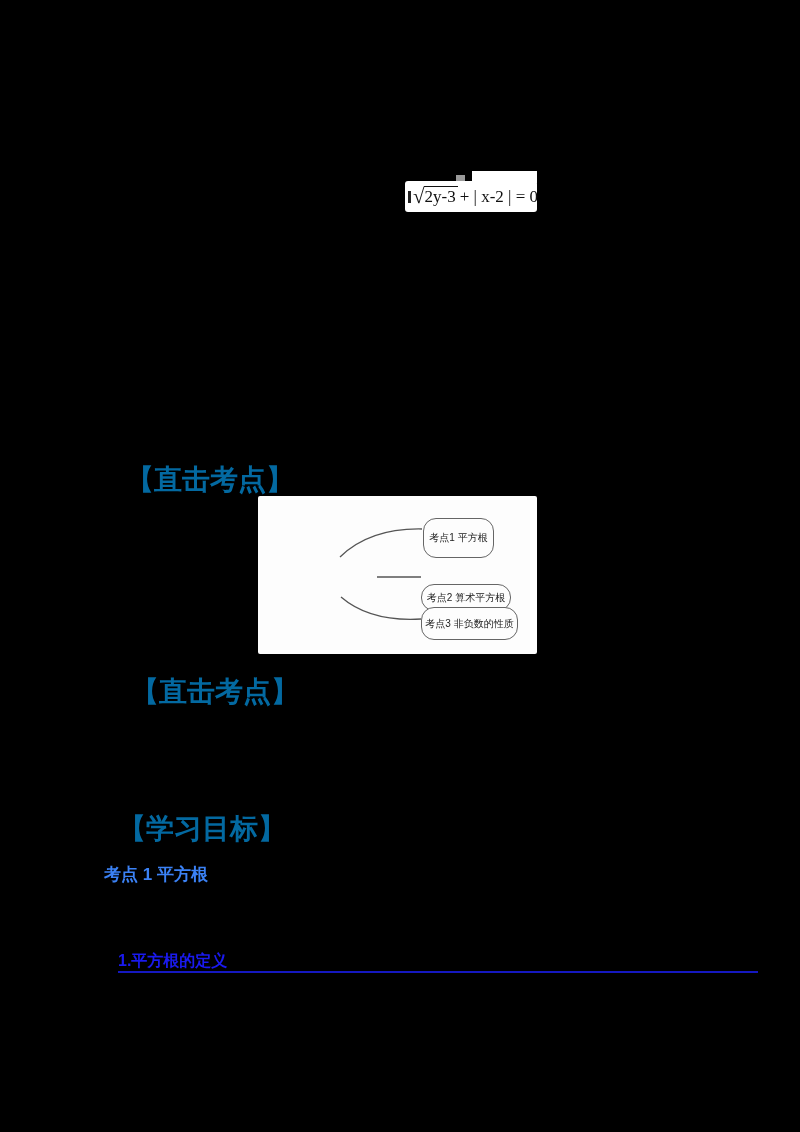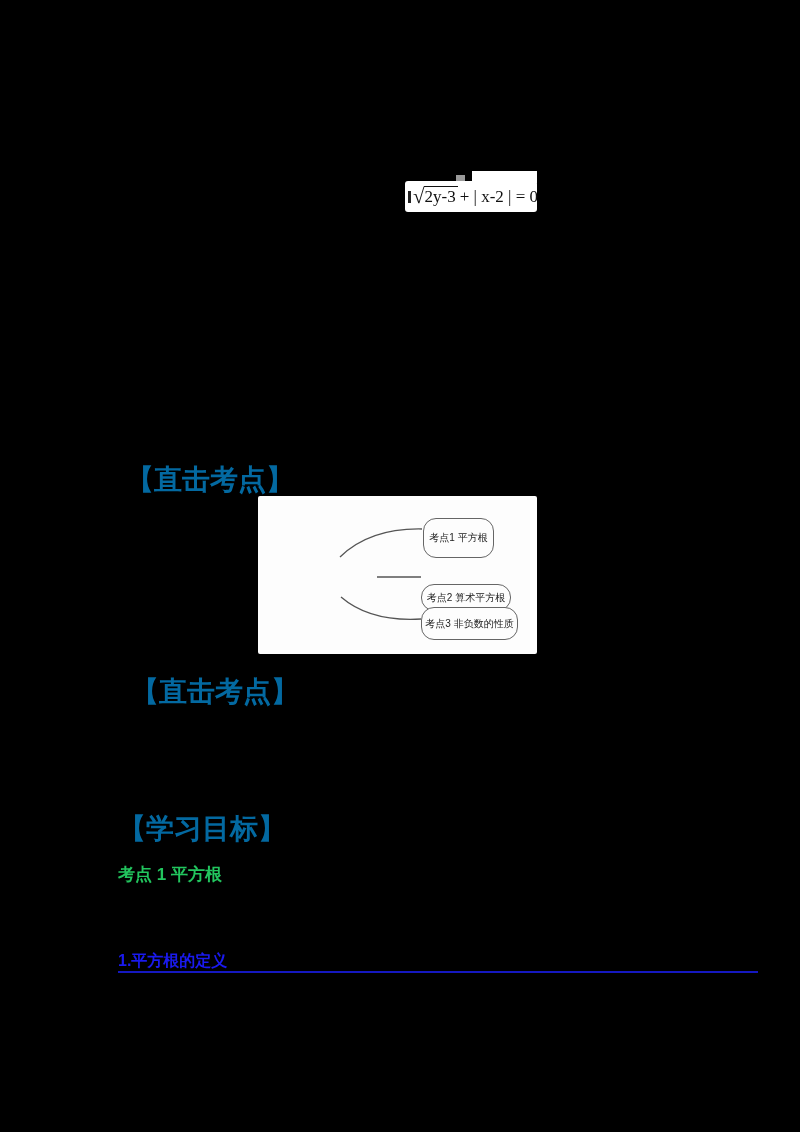--- a/index.html
+++ b/index.html
@@ -71,22 +71,22 @@
     box-sizing:border-box;white-space:nowrap;
     padding:0 4px;
   }
   .mm-node1{left:165px;top:22px;width:71px;height:40px;}
   .mm-node2{left:163px;top:67px;width:90px;height:27px;margin-top:21px;}
   .mm-node3{left:163px;top:111px;width:97px;height:33px;}
   .mm-svg{position:absolute;left:0;top:0;}
 
   
   .blue-heading{
-    left:118px;top:864px;
-    color:#22c55e;font-weight:bold;font-size:17px;line-height:22px;
+    left:104px;top:864px;
+    color:#3b82f6;font-weight:bold;font-size:17px;line-height:22px;
     white-space:nowrap;
   }
   .blue-item-wrap{
     left:118px;top:904px;width:640px;height:22px;
     border-bottom:2.5px solid #1518c0;
     box-sizing:border-box;
     margin-top:47px;
   }
   .blue-item{
     color:#1a1af0;font-weight:bold;font-size:16px;line-height:19px;

